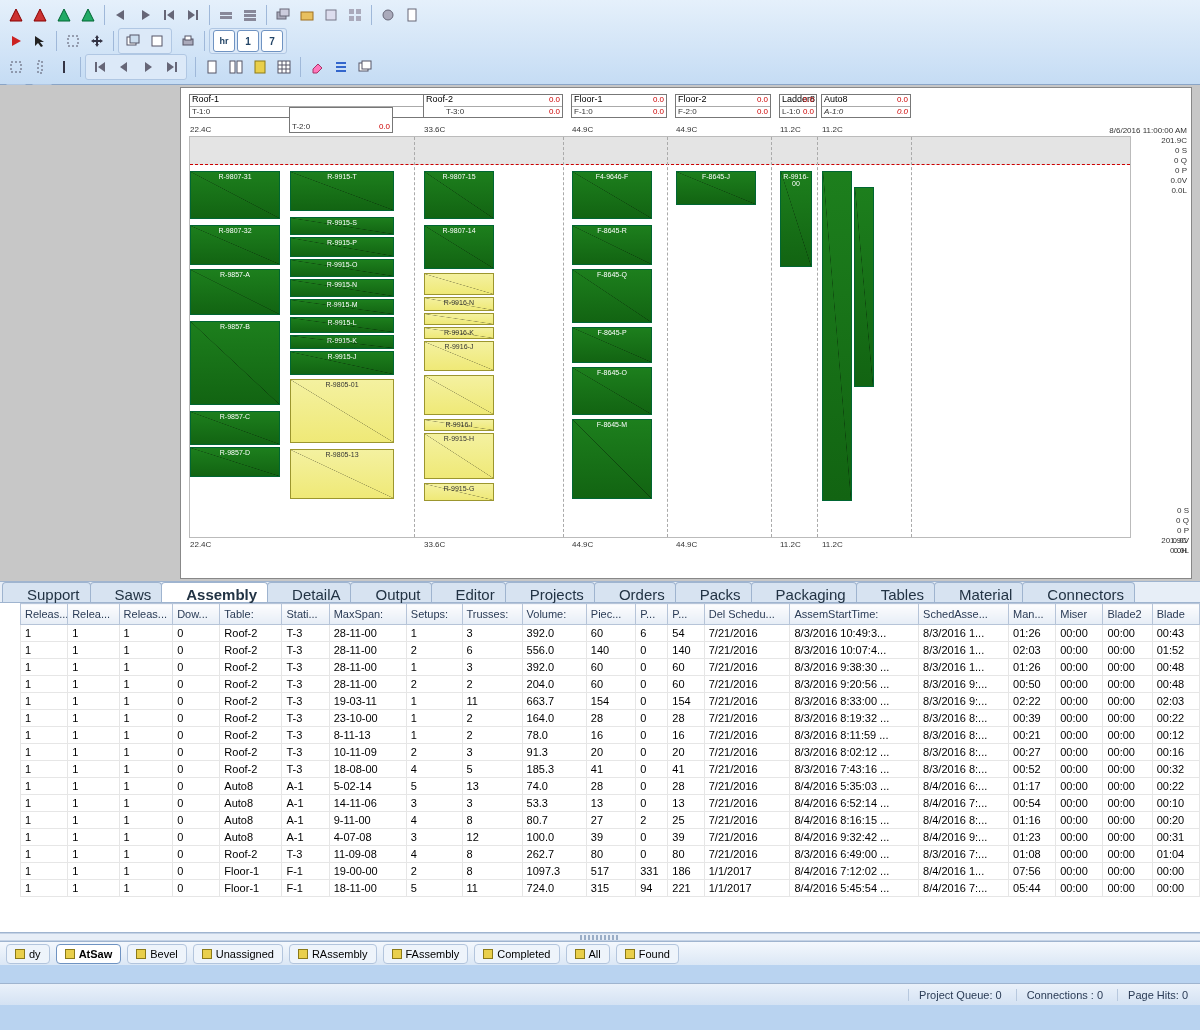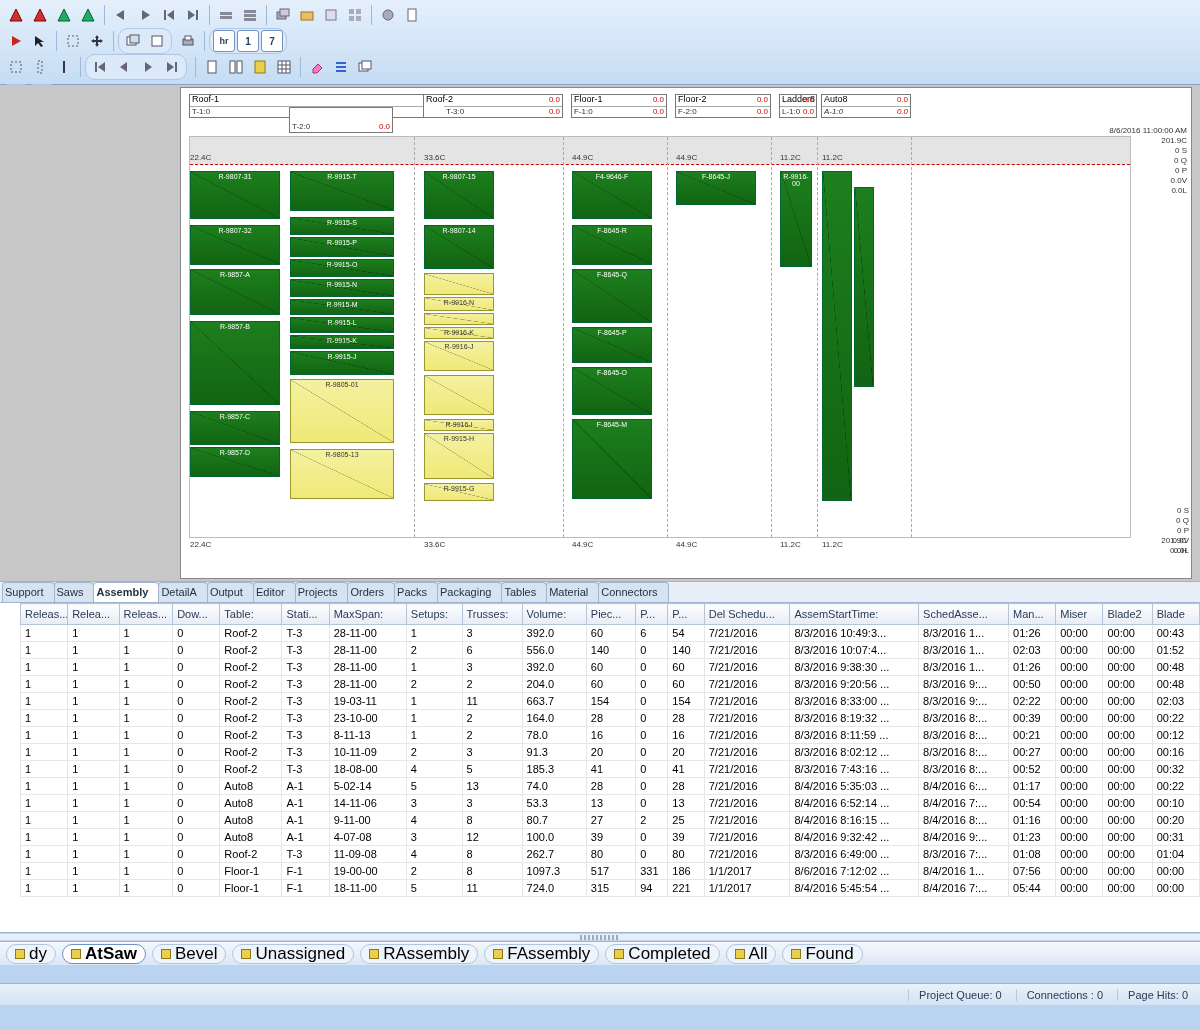--- a/index.html
+++ b/index.html
@@ -2,58 +2,58 @@
 <html><head>
 <meta charset="utf-8">
 <style>
   * { box-sizing: border-box; margin: 0; padding: 0; }
   html, body { width: 1200px; height: 1030px; font-family: Tahoma, Arial, sans-serif; font-size: 11px; background: #b9d3f0; overflow: hidden; }
   
   .toolbars { background: linear-gradient(#e5f0fb,#c5dcf4); border-bottom: 1px solid #8aa5c7; padding: 2px 4px 4px 4px; }
   .toolbar-row { display: flex; align-items: center; height: 26px; gap: 0; }
   .tb-btn { width: 22px; height: 22px; border: 1px solid transparent; border-radius: 3px; display: flex; align-items: center; justify-content: center; margin: 0 1px; }
   .tb-sep { width: 1px; height: 20px; background: #9fb8d9; margin: 0 4px; }
-  .tb-group { display:flex; align-items:center; background:#dce9f8; border:1px solid #b0c7e3; border-radius:10px; padding:1px 2px; margin-right:4px;}
+  .tb-group { display:flex; align-items:center; background:#dce9f8; border:1px solid #b0c7e3; border-radius:3px; padding:1px 2px; margin-right:4px;}
   .ic { width:14px; height:14px; display:block; }
   
   .workspace { display:flex; flex-direction:column; height:calc(100% - 82px - 28px - 22px); }
   .canvas-area { flex:0 0 auto; background:#c7c7c7; height:496px; position:relative; overflow:hidden; }
   .paper { position:absolute; left:180px; top:2px; right:8px; bottom:2px; background:#fff; border:1px solid #888; }
   .lane-header-row { position:absolute; left:8px; right:60px; top:6px; height:28px; }
   .lane-head { position:absolute; border:1px solid #777; font-size:8px; background:#fff; }
   .lane-head .title { position:absolute; top:-1px; left:2px; font-size:9px; }
   .lane-head .red { color:#c00; font-size:8px; position:absolute; top:0; right:2px; }
   .lane-head .sub { position:absolute; bottom:1px; left:2px; font-size:8px; color:#333;}
   .lane-head .sub2 { position:absolute; bottom:1px; right:2px; font-size:8px; color:#c00;}
   .chart-grid { position:absolute; left:8px; right:60px; top:48px; bottom:40px; border:1px solid #bbb;}
   .lane-col { position:absolute; top:0; bottom:0; border-right:1px dashed #aaa; }
-  .lane-label { position:absolute; font-size:8px; color:#333;margin-top:28px; }
+  .lane-label { position:absolute; font-size:8px; color:#333; }
   .top-band { position:absolute; left:0; right:0; top:0; height:28px; background:#e4e4e4; border-bottom:1px dashed #c00;}
   .block { position:absolute; border:1px solid #063; font-size:7px; color:#fff; text-align:center; overflow:hidden; padding-top:1px;}
   .block.green  { background: linear-gradient(#1d7f1d,#126412); }
   .block.yellow { background: linear-gradient(#f4f1a0,#efe977); color:#333; border-color:#9c962e;}
   .block .diag { position:absolute; inset:0; pointer-events:none;}
   .block .diag::before { content:""; position:absolute; inset:0; background:
       linear-gradient(to top right, transparent calc(50% - .5px), rgba(0,0,0,.35) 50%, transparent calc(50% + .5px));
   }
   .side-readout { position:absolute; right:4px; font-size:8px; color:#333; text-align:right; line-height:10px;}
   
   .mid-tabs { height:22px; background:#e7eef7; border-top:1px solid #9fb4cf; border-bottom:1px solid #9fb4cf; display:flex; align-items:flex-end; padding-left:2px; gap:0;}
-  .mid-tab { height:20px; padding:3px 10px 0 2px; font-size:11px; background:#d7e3f1; border:1px solid #9fb4cf; border-bottom:none; border-top-left-radius:4px; border-top-right-radius:4px; margin-right:-1px; color:#234; position:relative; }
+  .mid-tab { height:20px; padding:3px 10px 0 24px; font-size:15px; background:#d7e3f1; border:1px solid #9fb4cf; border-bottom:none; border-top-left-radius:4px; border-top-right-radius:4px; margin-right:-1px; color:#234; position:relative; }
   .mid-tab.active { background:#fff; font-weight:bold; z-index:2;}
   
   .grid-wrap { background:#fff; height:330px; overflow:hidden; border-bottom:1px solid #9fb4cf;padding-left:20px;}
   table.grid { border-collapse:collapse; width:100%; table-layout:fixed; font-size:11px;}
   table.grid th { background:linear-gradient(#fdfdfe,#e6edf6); border:1px solid #b6c4d8; padding:4px 4px; font-weight:normal; color:#2a3b55; text-align:left; overflow:hidden; white-space:nowrap;}
   table.grid td { border:1px solid #e6e6e6; padding:2px 4px; white-space:nowrap; overflow:hidden; text-overflow:ellipsis;}
   .grid-splitter { height:8px; background:#e7eef7; border-top:1px solid #c4d2e5; border-bottom:1px solid #c4d2e5; position:relative;}
   .grid-splitter .grip { position:absolute; left:50%; top:1px; width:40px; height:5px; transform:translateX(-50%); background:repeating-linear-gradient(90deg,#9aadc6 0 2px,transparent 2px 4px);}
   
   .bottom-tabs { height:24px; background:linear-gradient(#f4f8fd,#dbe7f5); border-top:1px solid #9fb4cf; display:flex; align-items:center; padding-left:6px; gap:6px;}
-  .btab { height:20px; display:flex; align-items:center; gap:4px; padding:0 8px; background:#eef4fb; border:1px solid #b3c5dd; border-radius:10px; font-size:17px;}
+  .btab { height:20px; display:flex; align-items:center; gap:4px; padding:0 8px; background:#eef4fb; border:1px solid #b3c5dd; border-radius:4px; font-size:11px;}
   .btab.active { background:#fff; border-color:#6f93c2; font-weight:bold;}
   .btab .sw { width:10px; height:10px; background:#e9cf4b; border:1px solid #8c7a18; }
   
   .statusbar { height:22px; background:linear-gradient(#eaf1fa,#d4e2f3); border-top:1px solid #9fb4cf; display:flex; align-items:center; justify-content:flex-end; gap:14px; padding:0 12px; font-size:11px; color:#2a3b55;}
   .status-cell { border-left:1px solid #b7c8de; padding-left:10px;}
 </style>
 </head>
 <body>
 
 <div class="toolbars">
@@ -827,21 +827,21 @@
             <td>Floor-1</td>
             <td>F-1</td>
             <td>19-00-00</td>
             <td>2</td>
             <td>8</td>
             <td>1097.3</td>
             <td>517</td>
             <td>331</td>
             <td>186</td>
             <td>1/1/2017</td>
-            <td>8/6/2016 7:12:02 ...</td>
+            <td>8/4/2016 7:12:02 ...</td>
             <td>8/4/2016 1...</td>
             <td>07:56</td>
             <td>00:00</td>
             <td>00:00</td>
             <td>00:00</td>
           </tr>
           <tr class="datarow">
             <td>1</td>
             <td>1</td>
             <td>1</td>

